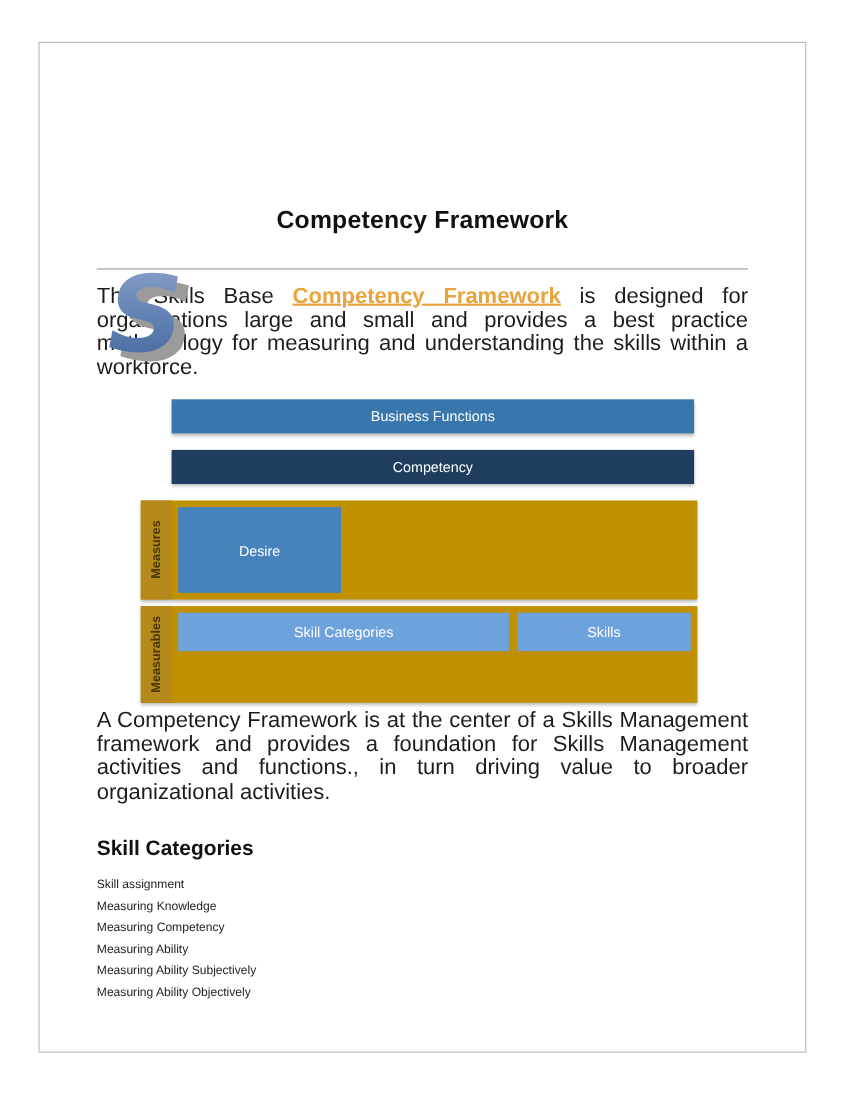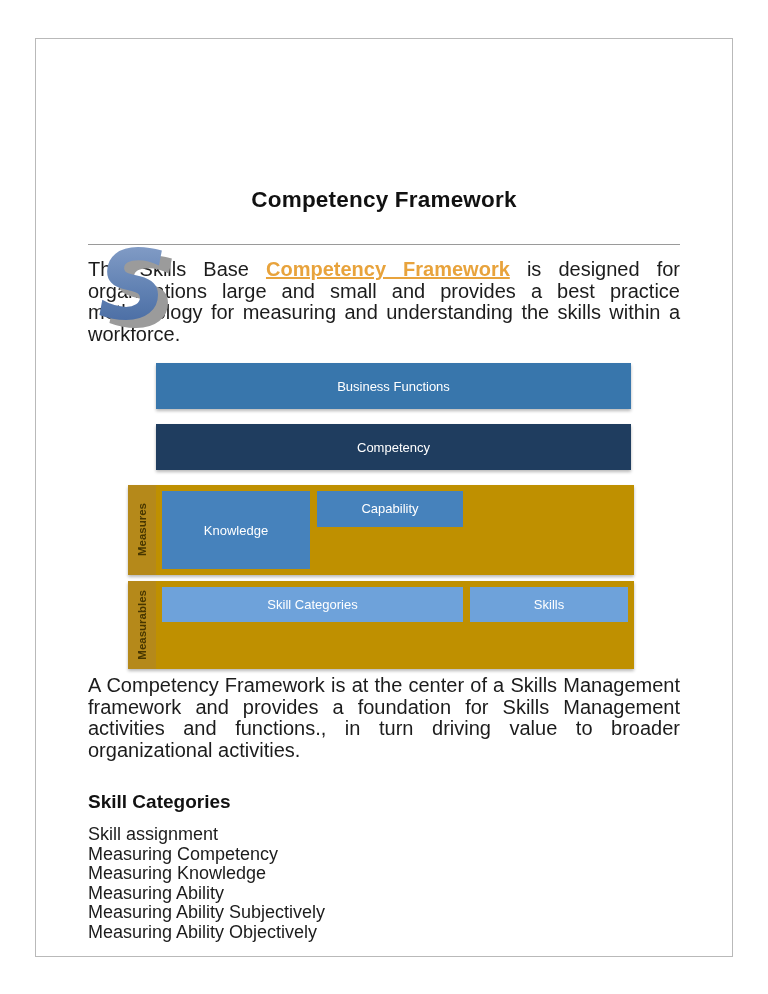--- a/index.html
+++ b/index.html
@@ -22,21 +22,21 @@
 
   p.para { margin:14px 0 0; text-align:justify; font-size:20px; line-height:21.5px; color:#1c1c1c; }
 
   .link {
     color:var(--link-color,#e8a33c); font-weight:bold; text-decoration:underline; cursor:pointer;
   }
 
   
   .diagram { margin:18px 0 0 40px; width:506px; }
   .bar {
-    margin-left:28px; margin-right:3px; height:46px;
+    margin-left:28px; margin-right:3px; height:31px;
     display:flex; align-items:center; justify-content:center;
     color:var(--diagram-text,#fff); font-size:13px;
     box-shadow:0 2px 3px rgba(0,0,0,0.28);
   }
   .bar-bf   { background:var(--bar-blue,#3876ac); }
   .bar-comp { background:var(--bar-navy,#1f3d5f); margin-top:15px; margin-bottom:15px; }
 
   .block {
     display:flex; background:var(--gold,#bf9000);
     box-shadow:0 2px 3px rgba(0,0,0,0.28);
@@ -54,21 +54,21 @@
   .cell {
     display:flex; align-items:center; justify-content:center;
     color:var(--diagram-text,#fff); font-size:13px;
   }
   .cell-mid   { background:var(--box-blue,#4682bc); }
   .cell-light { background:var(--box-light-blue,#6ea2da); }
   .span2 { grid-row:1 / span 2; }
 
   h2.section-heading { margin:30px 0 0; font-size:19px; font-weight:bold; color:#111; }
 
-  .skill-list { margin-top:12px; font-size:18px; line-height:19.5px; color:#1c1c1c; }
+  .skill-list { margin-top:12px; font-size:11px; line-height:19.5px; color:#1c1c1c; }
 </style>
 </head>
 <body>
 
 <div class="page">
   <div class="content">
 
     <div class="logo">
       <svg width="112" height="102" viewBox="0 0 112 102">
         <defs>
@@ -92,22 +92,21 @@
     <div class="diagram">
 
       <div class="bar bar-bf">Business Functions</div>
       <div class="bar bar-comp">Competency</div>
 
       <div class="block">
         <div class="vlabel">
           <span>Measures</span>
         </div>
         <div class="block-grid measures-grid">
-          <div class="cell cell-mid">Capability</div>
-          <div class="cell cell-mid span2">Knowledge</div>
+          <div class="cell cell-mid span2">Desire</div>
         </div>
       </div>
 
       <div class="block">
         <div class="vlabel">
           <span>Measurables</span>
         </div>
         <div class="block-grid measurables-grid">
           <div class="cell cell-light">Skill Categories</div>
           <div class="cell cell-light">Skills</div>
@@ -115,21 +114,21 @@
       </div>
 
     </div>
 
     <p class="para" style="margin-top:6px;">A Competency Framework is at the center of a Skills Management framework and provides a foundation for Skills Management activities and functions., in turn driving value to broader organizational activities.</p>
 
     <h2 class="section-heading">Skill Categories</h2>
 
     <div class="skill-list">
       <div>Skill assignment</div>
+      <div>Measuring Knowledge</div>
       <div>Measuring Competency</div>
-      <div>Measuring Knowledge</div>
       <div>Measuring Ability</div>
       <div>Measuring Ability Subjectively</div>
       <div>Measuring Ability Objectively</div>
     </div>
 
   </div>
 </div>
 
 </body></html>

